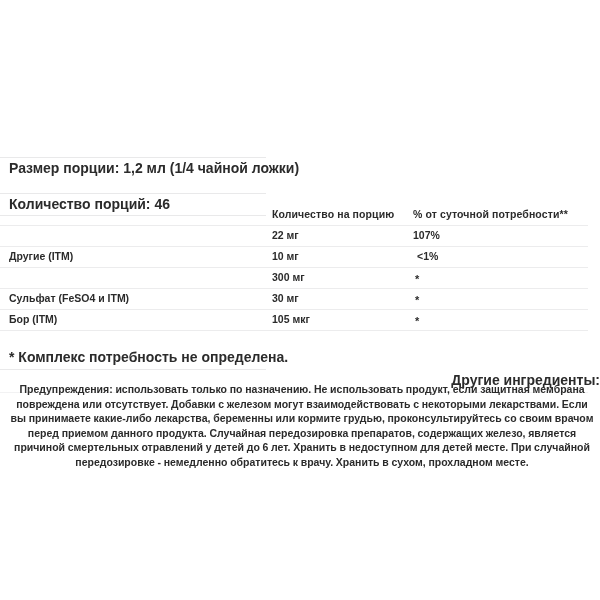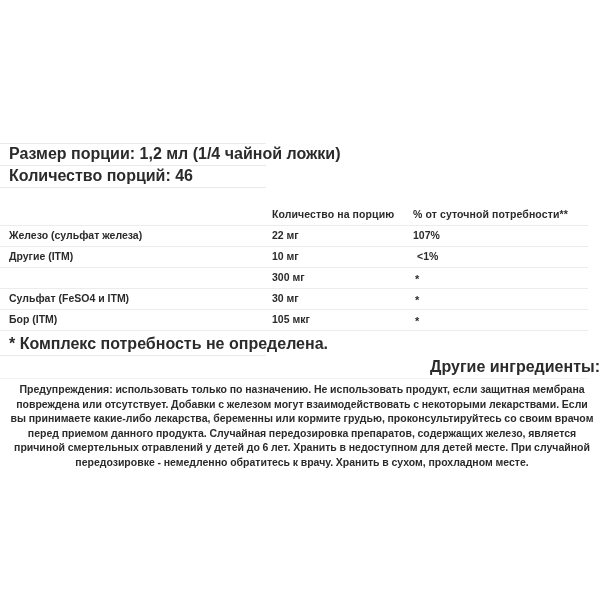--- a/index.html
+++ b/index.html
@@ -21,26 +21,27 @@
     position: absolute;
     left: 0;
     top: 0;
     width: 600px;
   }
 
   
   .sf-row {
     position: relative;
     box-sizing: border-box;
-    font-size: 16px;
+    font-size: 14px;
     font-weight: bold;
     line-height: 21px;
     height: 21px;
     padding-left: 9px;
     white-space: nowrap;
+    margin-top: 14px;
   }
 
   
   .rule-narrow {
     position: absolute;
     left: 0;
     width: 266px;
     height: 1px;
     background: #e9e9ea;
   }
@@ -162,21 +163,20 @@
   <div id="nutrient-table">
 
     <div class="t-row t-header">
       <span class="c-name"></span>
       <span class="c-amount">Количество на порцию</span>
       <span class="c-dv">% от суточной потребности**</span>
     </div>
 
     <div class="t-row">
       <div class="rule-wide" style="top:0;"></div>
-      <span class="c-name">Железо (сульфат железа)</span>
       <span class="c-amount">22 мг</span>
       <span class="c-dv">107%</span>
     </div>
 
 
     <div class="t-row">
       <div class="rule-wide" style="top:0;"></div>
       <span class="c-name">Другие  (ITM)</span>
       <span class="c-amount">10 мг</span>
       <span class="c-dv dv-lt">&lt;1%</span>

